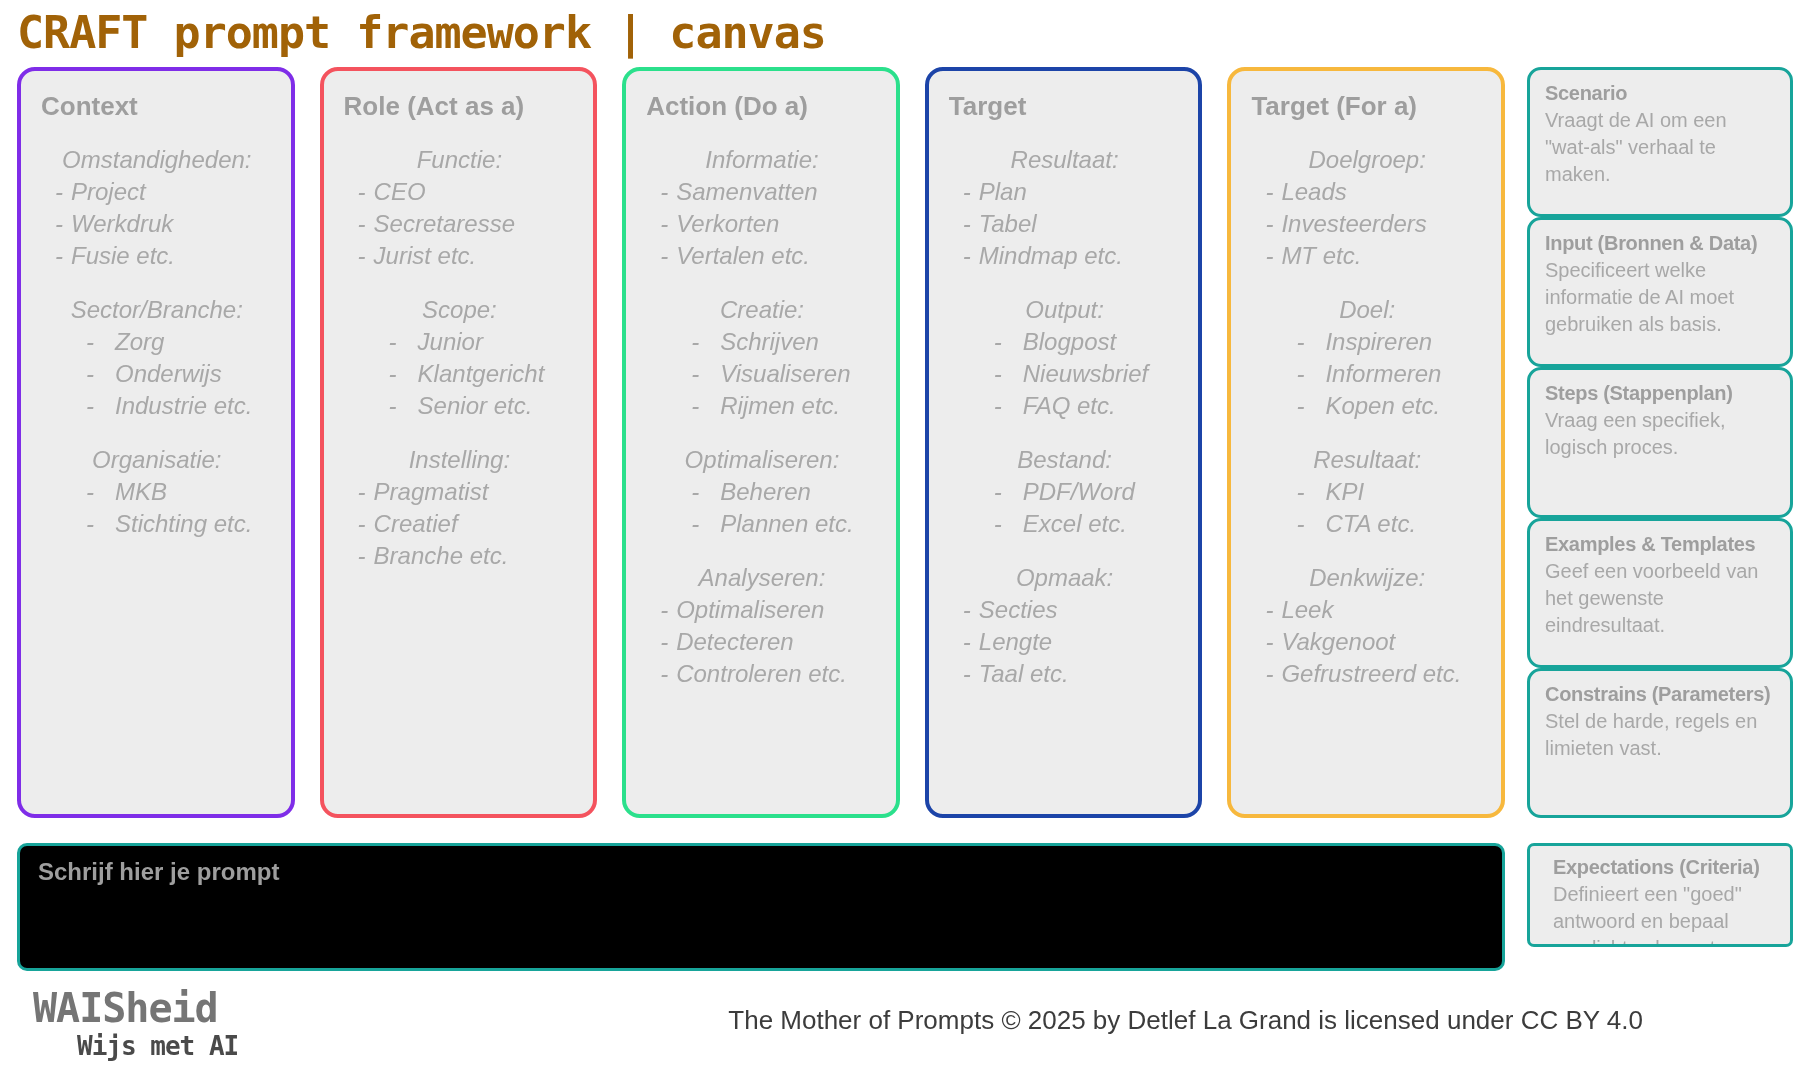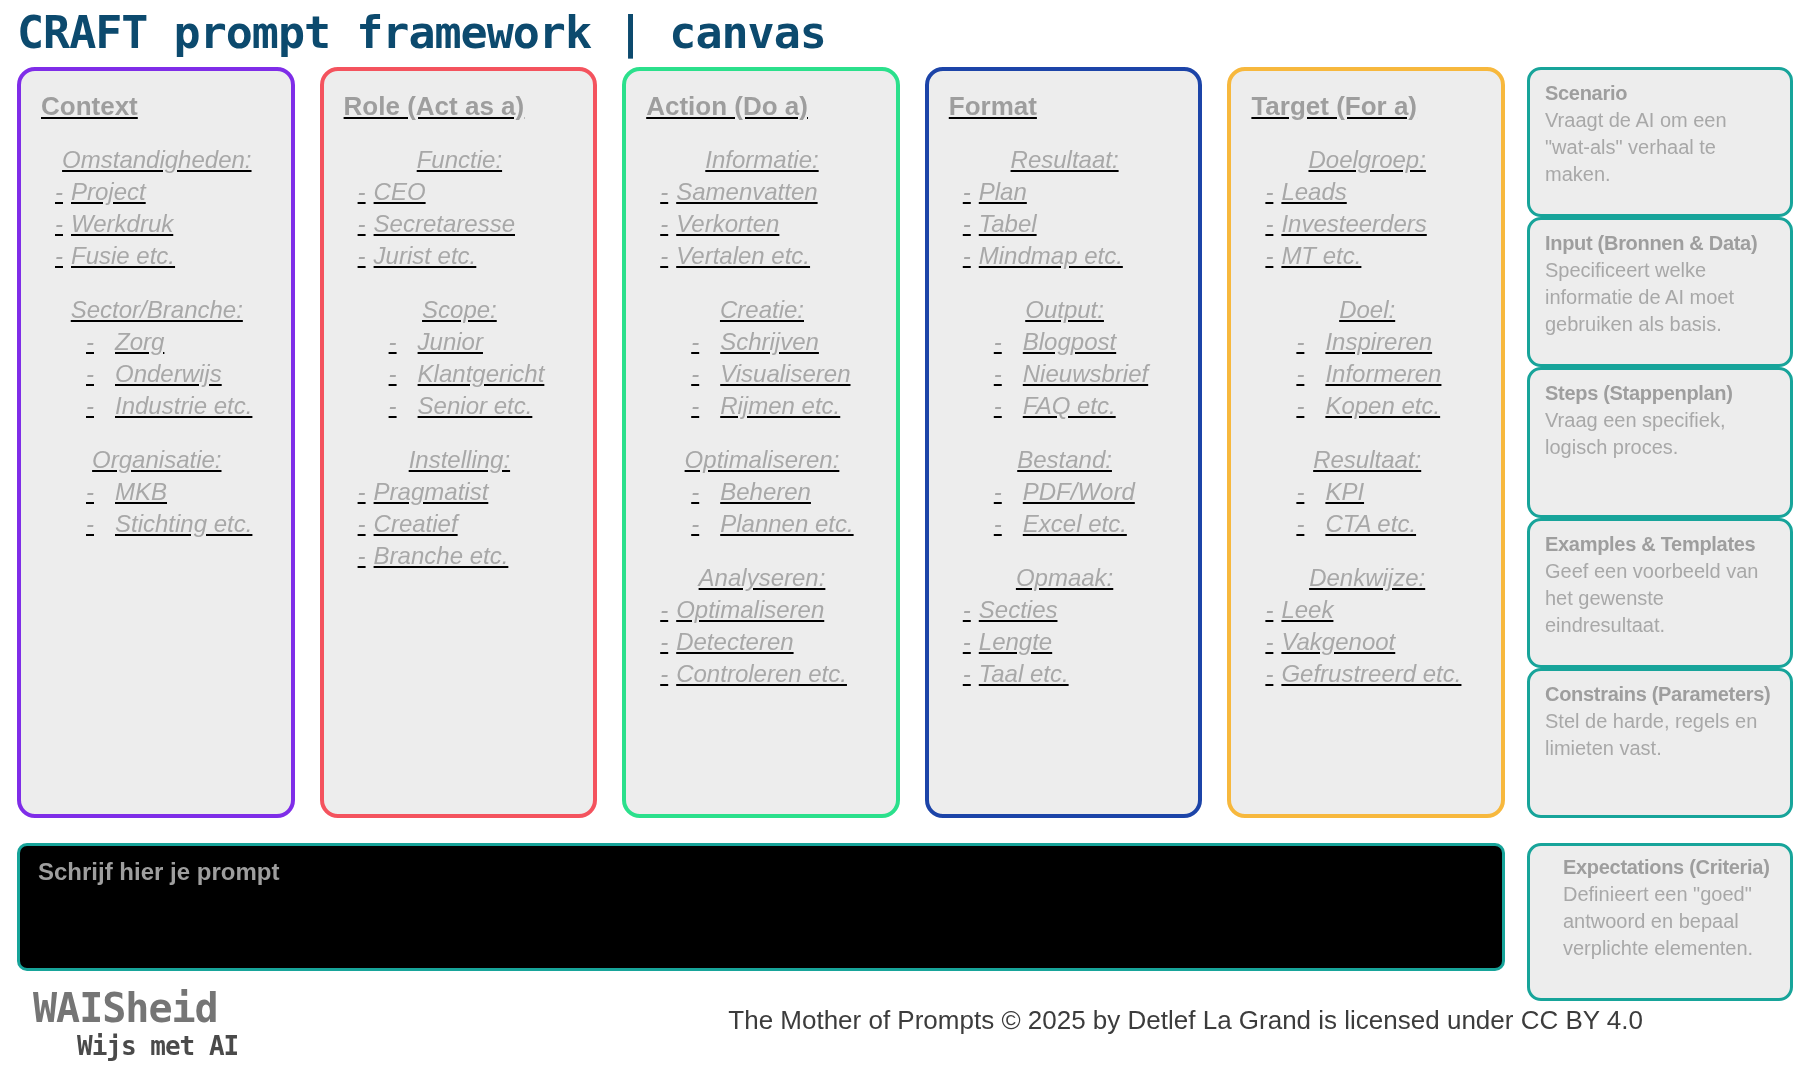--- a/index.html
+++ b/index.html
@@ -5,35 +5,34 @@
   * { box-sizing: border-box; margin: 0; padding: 0; }
   html, body { background: #ffffff; }
   body {
     width: 1807px; height: 1073px; overflow: hidden;
     padding: 8px 14px 0 17px;
     font-family: "Liberation Sans", sans-serif;
   }
   .page-title {
     font-family: "DejaVu Sans Mono", monospace;
     font-weight: bold; font-size: 45px; line-height: 50px;
-    color: #0c4a6e; letter-spacing: -1px; margin: 0 0 9px 0;
+    color: #a16207; letter-spacing: -1px; margin: 0 0 9px 0;
     white-space: nowrap;
   }
   .layout {
     display: grid;
     grid-template-columns: 1488px 266px;
     grid-template-rows: 751px 128px;
     column-gap: 22px; row-gap: 25px;
   }
   .columns-row { display: flex; gap: 25px; grid-column: 1; grid-row: 1; }
   .column {
     flex: 1; border: 4px solid #999; border-radius: 18px;
     background: #ededed; padding: 12px 18px 12px 20px;
     overflow: hidden;
-    text-decoration: underline;
   }
   .column-title { font-weight: bold; font-size: 26px; color: #9e9e9e; margin: 8px 0 20px 0; }
   .section { margin-top: 22px; text-align: center; }
   .section-label { font-style: italic; font-size: 24px; color: #a8a8a8; line-height: 32px; }
   .item { display: flex; font-style: italic; font-size: 24px; color: #a8a8a8; line-height: 32px; }
   .item .dash { flex: 0 0 auto; }
   .near .dash { margin-left: 6px; width: 24px; }
   .far  .dash { margin-left: 24px; width: 50px; }
   .sidebar-stack {
     grid-column: 2; grid-row: 1;
@@ -50,21 +49,21 @@
   .side-box-body { font-size: 20px; color: #a8a8a8; line-height: 27px; }
   .prompt-cell { grid-column: 1; grid-row: 2; }
   .prompt-input {
     width: 100%; height: 128px; resize: none; outline: none;
     border: 3px solid #17a49a; border-radius: 10px;
     background: #000000; padding: 12px 18px;
     font-family: "Liberation Sans", sans-serif; font-size: 24px; color: #777;
   }
   .prompt-input::placeholder { color: #9e9e9e; font-weight: bold; opacity: 1; }
   .expectations-cell { grid-column: 2; grid-row: 2; }
-  .expectations-cell .side-box { height: 158px; padding: 8px 33px; }
+  .expectations-cell .side-box { height: 104px; padding: 8px 23px; border-radius: 7px; }
   .footer { display: flex; align-items: flex-start; margin-top: 14px; }
   .logo { margin-left: 16px; flex: 0 0 auto; }
   .logo-title {
     font-family: "DejaVu Sans Mono", monospace; font-weight: bold;
     font-size: 40px; line-height: 46px; color: #757575; letter-spacing: -1px;
   }
   .logo-subtitle {
     font-family: "DejaVu Sans Mono", monospace; font-weight: bold;
     font-size: 26px; line-height: 30px; color: #4a4a4a;
     margin-left: 44px; letter-spacing: -1px;
@@ -247,21 +246,21 @@
                 <span class="item-text">Detecteren</span>
               </div>
               <div class="item">
                 <span class="dash">-</span>
                 <span class="item-text">Controleren etc.</span>
               </div>
             </div>
           </div>
         </div>
         <div class="column" style="border-color: rgb(28, 68, 168);">
-          <div class="column-title">Format</div>
+          <div class="column-title">Target</div>
           <div class="section">
             <div class="section-label">Resultaat:</div>
             <div class="item-list near">
               <div class="item">
                 <span class="dash">-</span>
                 <span class="item-text">Plan</span>
               </div>
               <div class="item">
                 <span class="dash">-</span>
                 <span class="item-text">Tabel</span>

